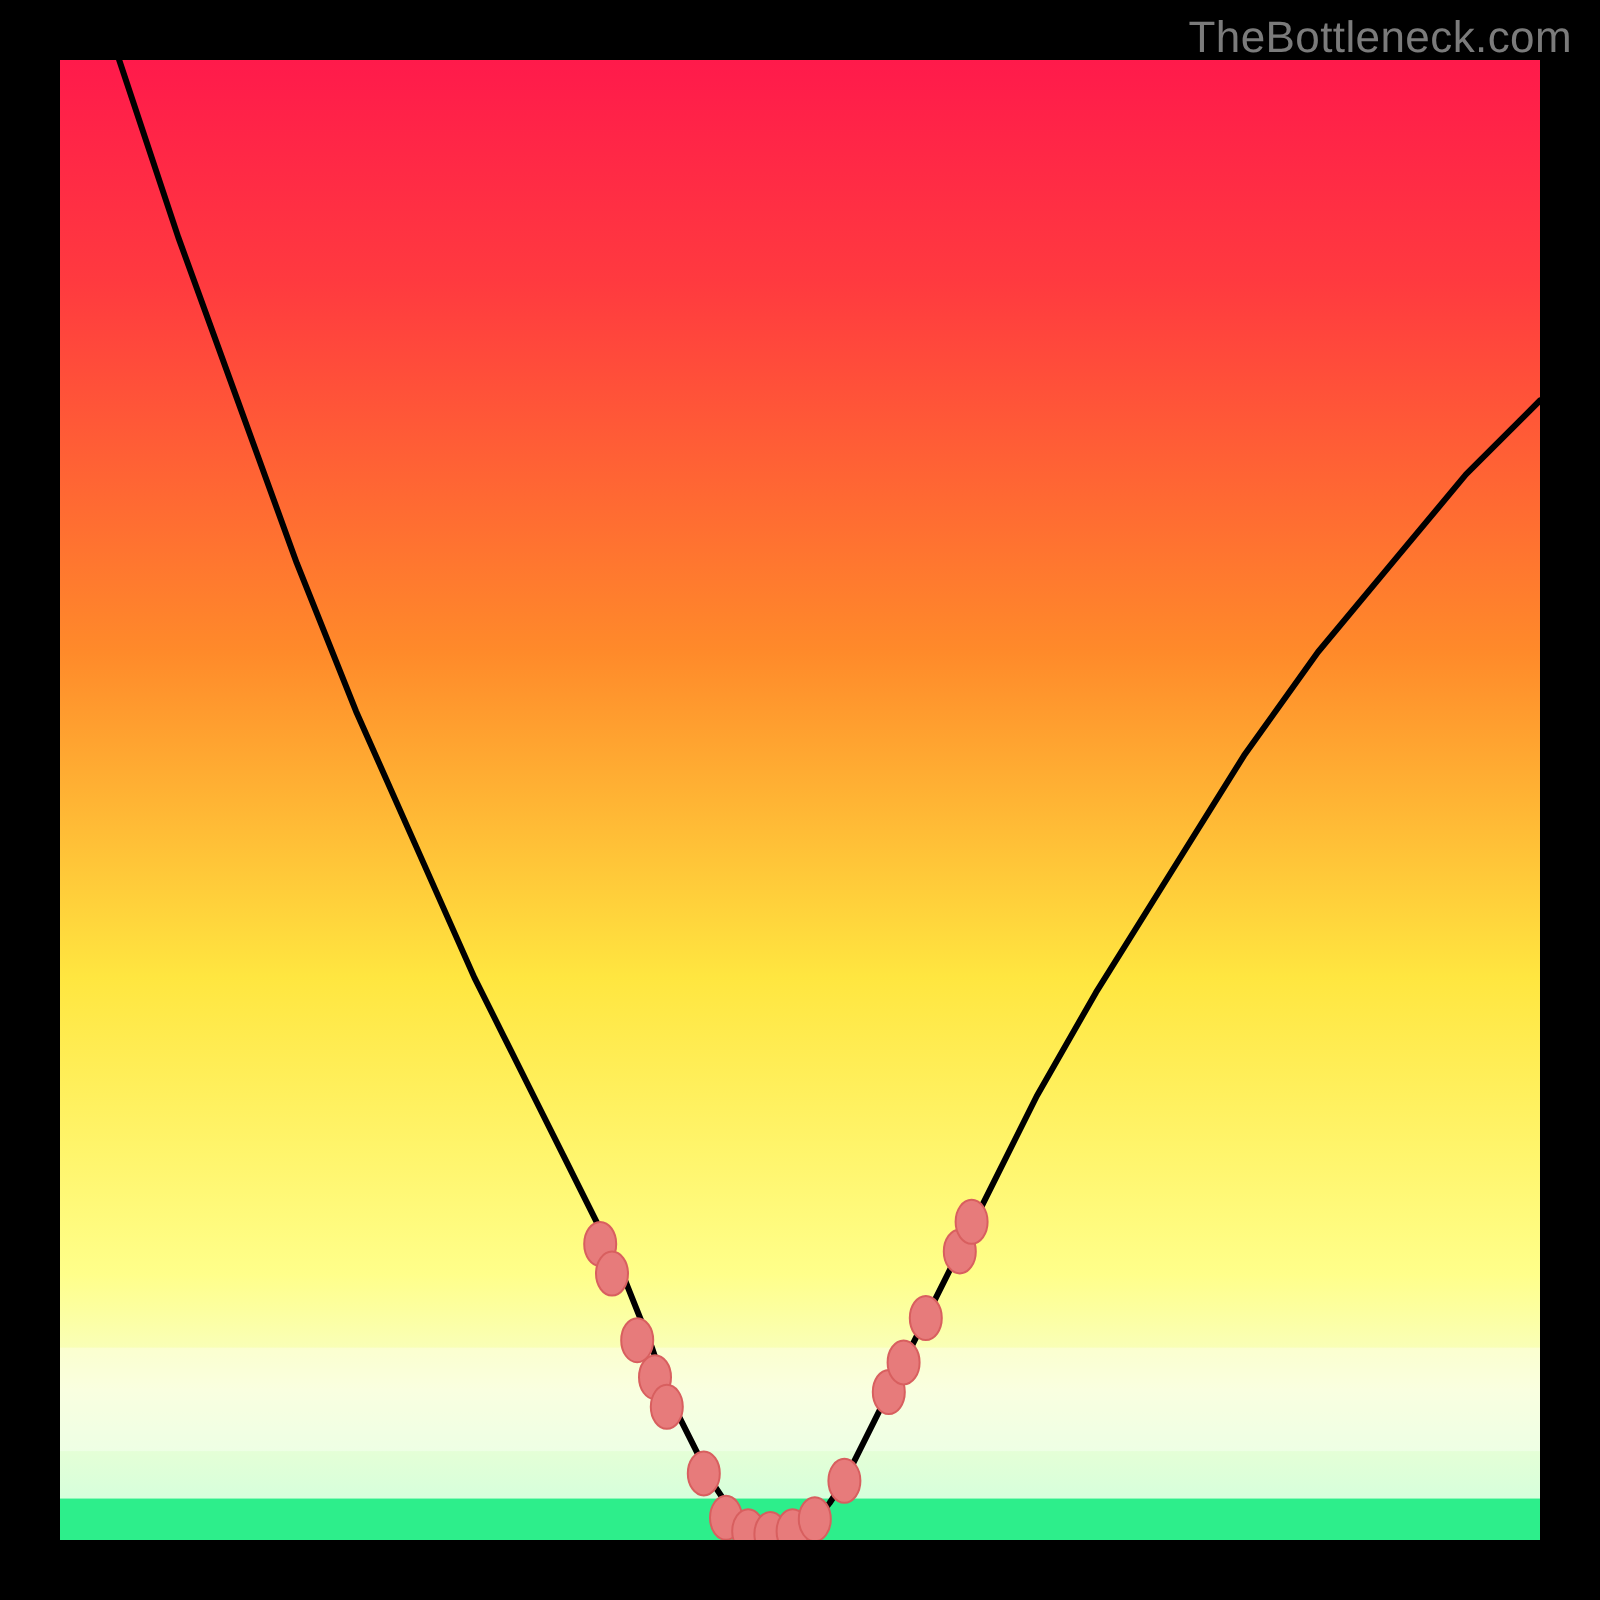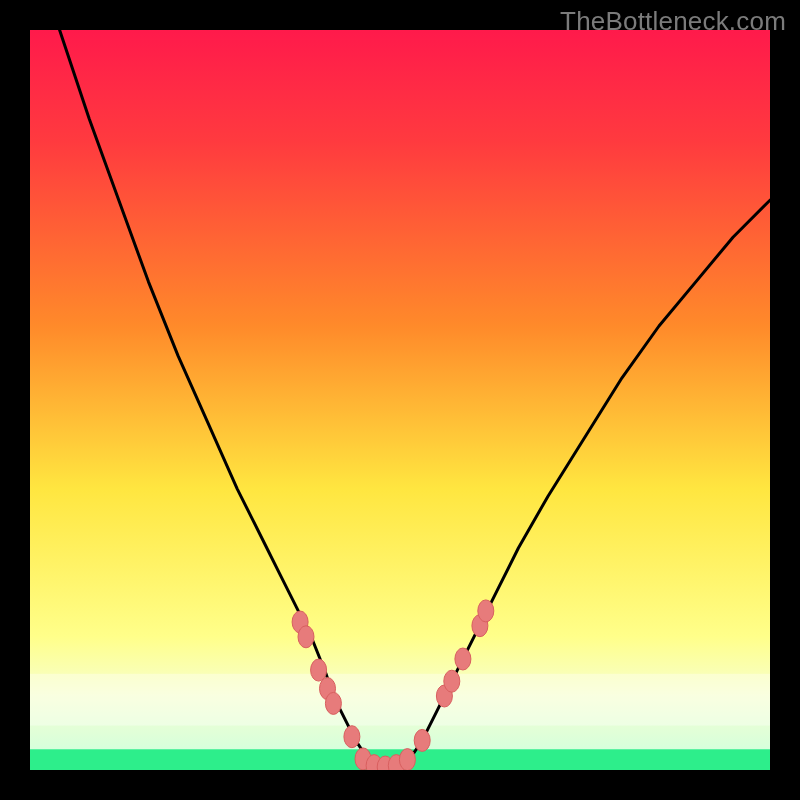--- a/index.html
+++ b/index.html
@@ -25,21 +25,21 @@
     top: 30px;
     width: 740px;
     height: 740px;
     overflow: hidden;
   }
   .watermark {
     position: absolute;
     top: 6px;
     right: 14px;
     color: #7b7b7b;
-    font-size: 26px;
+    font-size: 22px;
     font-weight: 500;
     letter-spacing: 0.2px;
     user-select: none;
   }
   svg { display: block; }
 </style>
 </head>
 <body>
 
 <div class="frame">

